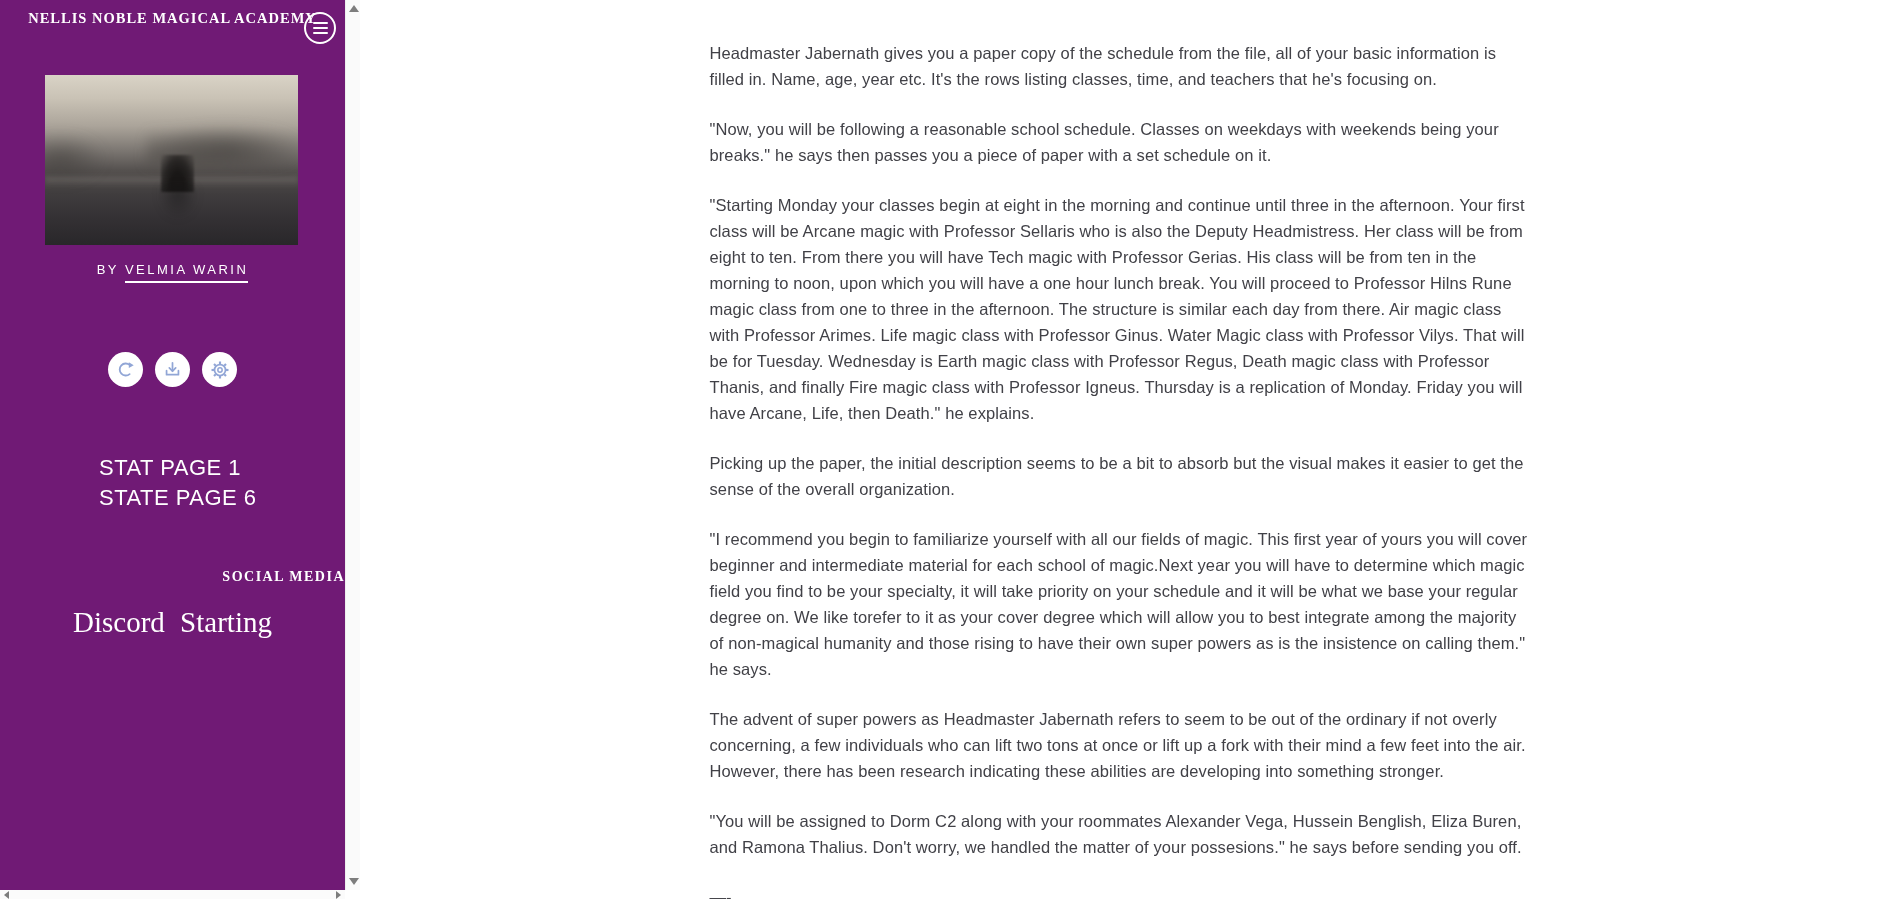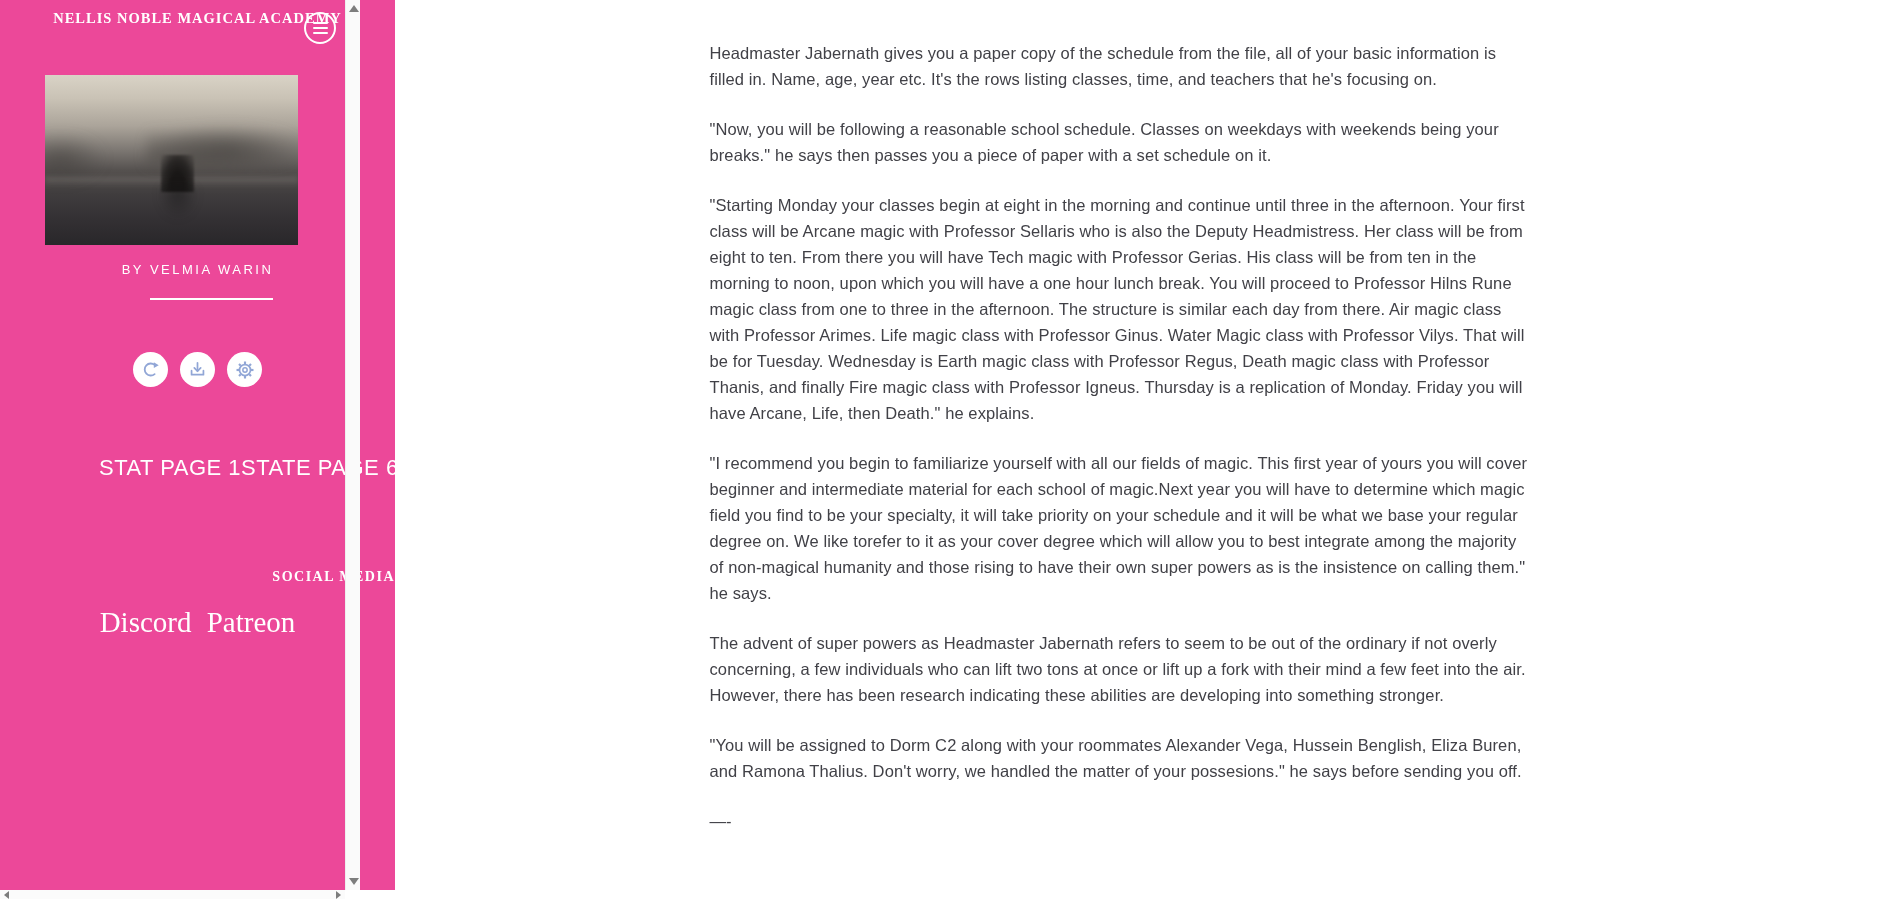--- a/index.html
+++ b/index.html
@@ -1,22 +1,22 @@
 <!DOCTYPE html>
 <html><head>
 <meta charset="utf-8">
 <style>
   * { margin:0; padding:0; box-sizing:border-box; }
   html,body { width:1877px; height:899px; background:#ffffff; overflow:hidden;
               font-family:"Liberation Sans", sans-serif; }
   .page { position:relative; width:1877px; height:899px; background:#ffffff; }
 
   
-  .sidebar { position:absolute; left:0; top:0; width:395px; height:890px;
-             background:#ec4899; }
+  .sidebar { position:absolute; left:0; top:0; width:345px; height:890px;
+             background:#701a75; }
 
   .sidebar-title { position:absolute; top:11px; left:0; width:100%;
                    text-align:center; color:#ffffff;
                    font-family:"Liberation Serif", serif; font-weight:bold;
                    font-size:14.5px; line-height:15.5px; letter-spacing:1px;
                    padding:0 28px; }
 
   .menu-btn { position:absolute; top:12px; left:304px; width:32px; height:32px;
               border-radius:50%; border:2px solid #ffffff; background:transparent;
               cursor:pointer; display:flex; align-items:center; justify-content:center; }
@@ -42,31 +42,31 @@
   .cover .reflection { position:absolute; left:45%; top:66%; width:15%; height:18%;
            background:radial-gradient(ellipse at 50% 20%, rgba(20,19,20,.5), rgba(20,19,20,0) 75%);
            filter:blur(4px); }
   .cover .mist-band { position:absolute; left:0; top:60%; width:100%; height:6%;
            background:linear-gradient(180deg, rgba(170,165,155,.25), rgba(170,165,155,0));
            filter:blur(2px); }
 
   .byline { position:absolute; top:262px; left:0; width:100%; text-align:center;
             color:#ffffff; font-size:13px; letter-spacing:2.5px; }
   .byline .author { color:#ffffff; text-decoration:none; border-bottom:2px solid #ffffff;
-            padding-bottom:21px; cursor:pointer; }
+            padding-bottom:4px; cursor:pointer; }
 
   .icon-row { position:absolute; top:352px; left:0; width:100%;
               display:flex; justify-content:center; gap:12px; }
   .circle-btn { width:35px; height:35px; border-radius:50%; background:#ffffff;
                 border:none; display:flex; align-items:center; justify-content:center;
                 cursor:pointer; padding:0; }
   .circle-btn svg { display:block; }
 
   .stat-links { position:absolute; top:453px; left:99px; display:flex;
-                }
+                flex-direction:column; }
   .stat-links a { color:#ffffff; text-decoration:none; cursor:pointer;
                   font-size:22px; line-height:29.5px; letter-spacing:.5px;
                   white-space:nowrap; }
 
   .social-heading { position:absolute; top:569px; left:0; width:100%;
                     text-align:right; color:#ffffff;
                     font-family:"Liberation Serif", serif; font-weight:bold;
                     font-size:14px; letter-spacing:1.5px; }
 
   .social-links { position:absolute; top:606px; left:0; width:100%;
@@ -164,40 +164,41 @@
 
     <nav class="stat-links">
       <a>STAT PAGE 1</a>
       <a>STATE PAGE 6</a>
     </nav>
 
     <div class="social-heading">SOCIAL MEDIA</div>
 
     <div class="social-links">
       <a>Discord</a>
-      <a>Patreon</a>
+      <a>Starting</a>
     </div>
 
   </aside>
 
   <div class="v-scrollbar">
     <div class="arrow-up"></div>
     <div class="arrow-down"></div>
   </div>
 
   <div class="h-scrollbar">
     <div class="arrow-left"></div>
     <div class="arrow-right"></div>
   </div>
 
   <main class="content">
     <div class="content-inner">
       <p>Headmaster Jabernath gives you a paper copy of the schedule from the file, all of your basic information is filled in. Name, age, year etc. It's the rows listing classes, time, and teachers that he's focusing on.</p>
       <p>"Now, you will be following a reasonable school schedule. Classes on weekdays with weekends being your breaks." he says then passes you a piece of paper with a set schedule on it.</p>
       <p>"Starting Monday your classes begin at eight in the morning and continue until three in the afternoon. Your first class will be Arcane magic with Professor Sellaris who is also the Deputy Headmistress. Her class will be from eight to ten. From there you will have Tech magic with Professor Gerias. His class will be from ten in the morning to noon, upon which you will have a one hour lunch break. You will proceed to Professor Hilns Rune magic class from one to three in the afternoon. The structure is similar each day from there. Air magic class with Professor Arimes. Life magic class with Professor Ginus. Water Magic class with Professor Vilys. That will be for Tuesday. Wednesday is Earth magic class with Professor Regus, Death magic class with Professor Thanis, and finally Fire magic class with Professor Igneus. Thursday is a replication of Monday. Friday you will have Arcane, Life, then Death." he explains.</p>
+      <p>Picking up the paper, the initial description seems to be a bit to absorb but the visual makes it easier to get the sense of the overall organization.</p>
       <p>"I recommend you begin to familiarize yourself with all our fields of magic. This first year of yours you will cover beginner and intermediate material for each school of magic.Next year you will have to determine which magic field you find to be your specialty, it will take priority on your schedule and it will be what we base your regular degree on. We like torefer to it as your cover degree which will allow you to best integrate among the majority of non-magical humanity and those rising to have their own super powers as is the insistence on calling them." he says.</p>
       <p>The advent of super powers as Headmaster Jabernath refers to seem to be out of the ordinary if not overly concerning, a few individuals who can lift two tons at once or lift up a fork with their mind a few feet into the air. However, there has been research indicating these abilities are developing into something stronger.</p>
       <p>"You will be assigned to Dorm C2 along with your roommates Alexander Vega, Hussein Benglish, Eliza Buren, and Ramona Thalius. Don't worry, we handled the matter of your possesions." he says before sending you off.</p>
       <p>—-</p>
     </div>
   </main>
 
 </div>
 
 </body></html>

